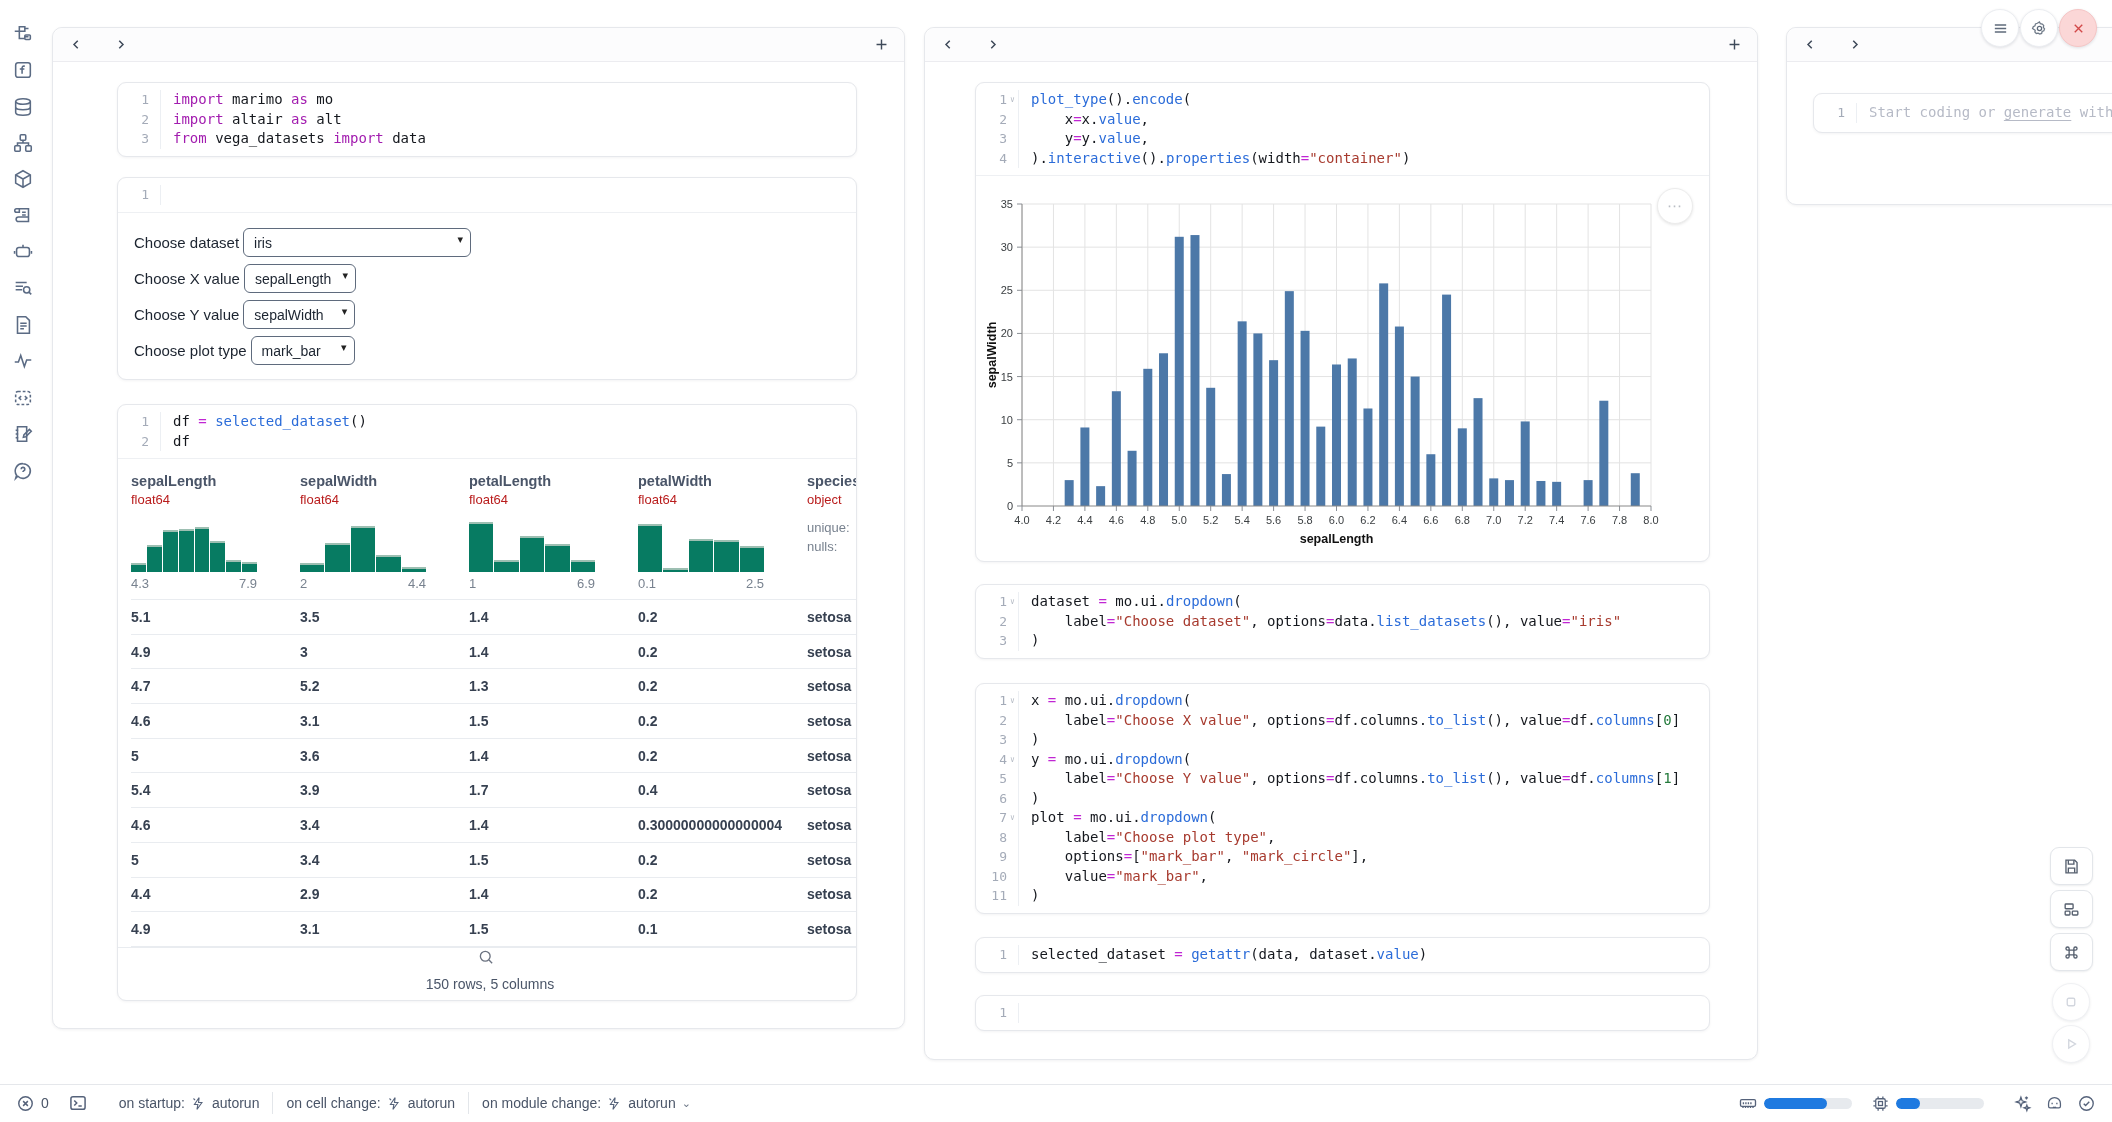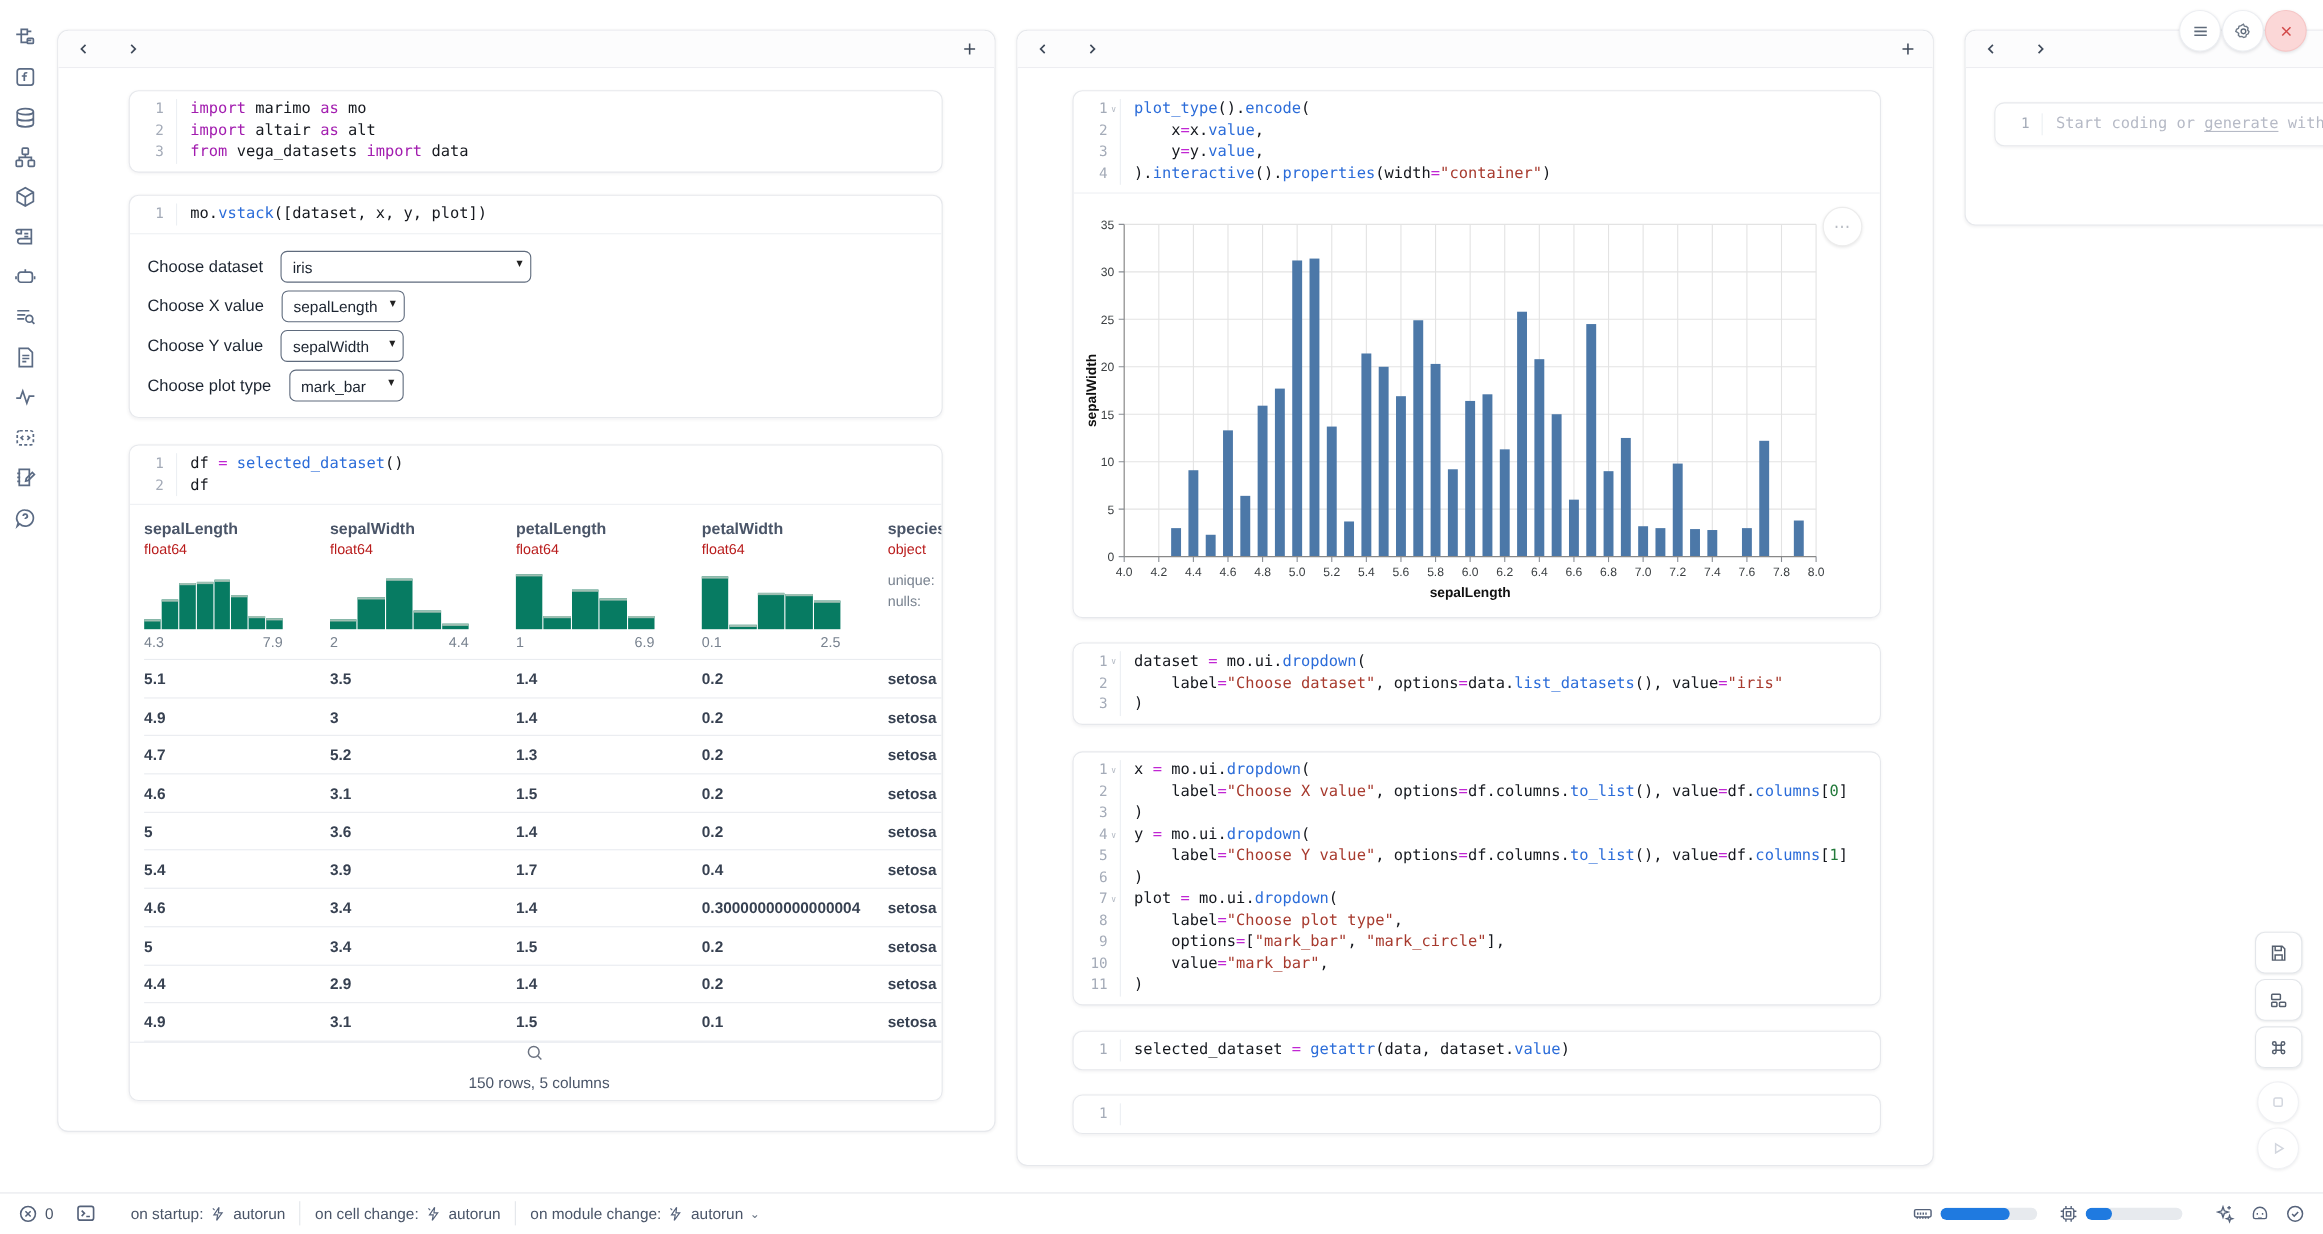--- a/index.html
+++ b/index.html
@@ -13,21 +13,21 @@
   .cell{position:absolute;background:#fff;border:1px solid #e6e8ec;border-radius:9px;box-shadow:0 1px 3px rgba(16,24,40,.05);overflow:hidden;}
   .code{display:flex;padding:7px 0;}
   .gut{flex:none;width:42px;border-right:1px solid #eceff3;font-family:"DejaVu Sans Mono",monospace;font-size:13px;color:#a4abb8;}
   .gl{height:19.5px;display:flex;justify-content:flex-end;align-items:center;line-height:19.5px;}
   .gl .n{text-align:right;}
   .gl .fd{width:11px;font-size:8px;color:#b7bdc7;text-align:center;}
   .src{flex:1;padding-left:12px;font-family:"DejaVu Sans Mono",monospace;font-size:14px;line-height:19.5px;white-space:pre;color:#15181e;overflow:hidden;}
   .tok-kw{color:#a21caf;} .tok-fn{color:#2b6cd9;} .tok-st{color:#a73a2e;} .tok-op{color:#c026d3;} .tok-nu{color:#237a3b;} .tok-pl{color:#15181e;}
   .outsep{border-top:1px solid #eef0f3;}
   .ctrls{padding:12px 0 10px 16px;}
-  .ctrl-row{height:36px;display:flex;align-items:center;gap:16px;}
+  .ctrl-row{height:36px;display:flex;align-items:center;gap:4px;}
   .ctrl-row label{font-size:15px;color:#1c2430;}
   .selwrap{position:relative;display:inline-block;}
   .selwrap select{appearance:none;-webkit-appearance:none;border:1px solid #5f6b7d;border-radius:6px;background:#fff;height:29px;font-size:14px;color:#1c2430;padding:0 24px 0 10px;font-family:"Liberation Sans",sans-serif;width:100%;}
   .selwrap .car{position:absolute;right:8px;top:5px;color:#222;font-size:11px;pointer-events:none;}
   .ctrl-row:nth-child(1) .selwrap{width:228px;}
   .ctrl-row:nth-child(2) .selwrap{width:112px;}
   .ctrl-row:nth-child(3) .selwrap{width:112px;}
   .ctrl-row:nth-child(4) .selwrap{width:104px;}
   
   .dft{padding-left:13px;}
@@ -173,21 +173,20 @@
   </div>
 
   <div class="cell" style="left:64px;top:149px;width:738px;">
     <div class="code">
         <div class="gut">
           <div class="gl">
             <span class="n">1</span>
             <span class="fd"></span>
           </div>
         </div>
-        <div class="src"><div><span class="tok-pl">mo.</span><span class="tok-fn">vstack</span><span class="tok-pl">([dataset, x, y, plot])</span></div></div>
       </div>
     <div class="outsep ctrls" id="controls-out">
         <div class="ctrl-row">
           <label>Choose dataset</label>
           <span class="selwrap"><select><option>iris</option></select><span class="car">▾</span></span>
         </div>
         <div class="ctrl-row">
           <label>Choose X value</label>
           <span class="selwrap"><select><option>sepalLength</option></select><span class="car">▾</span></span>
         </div>

